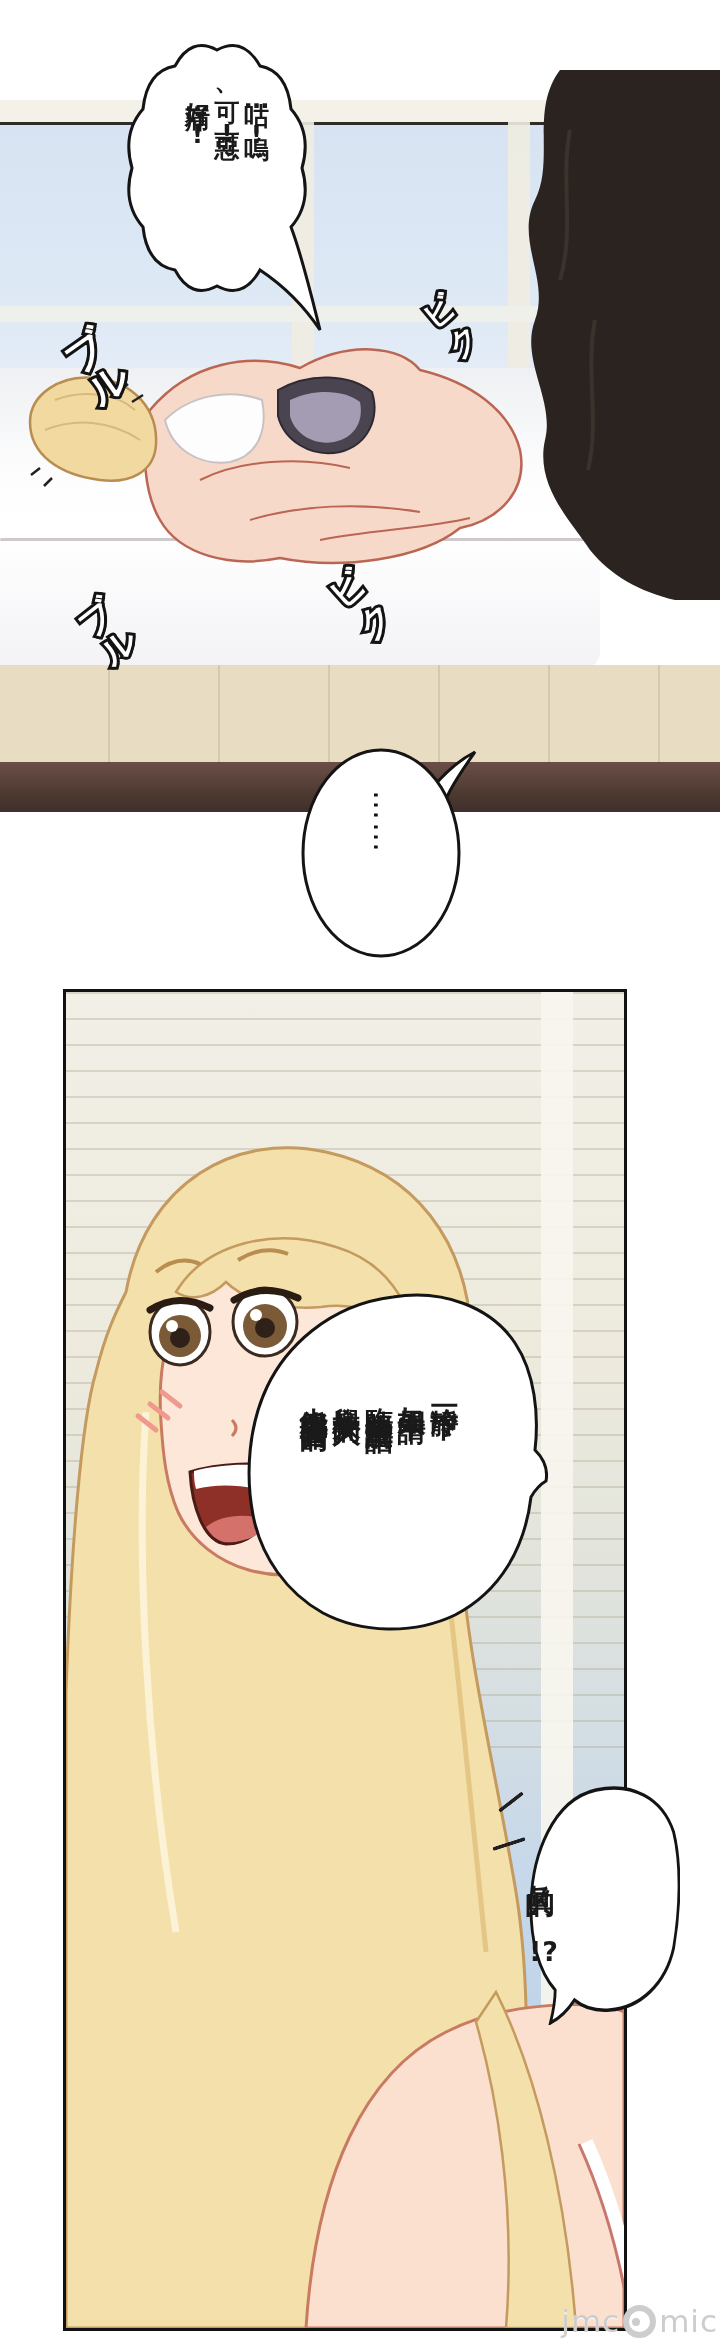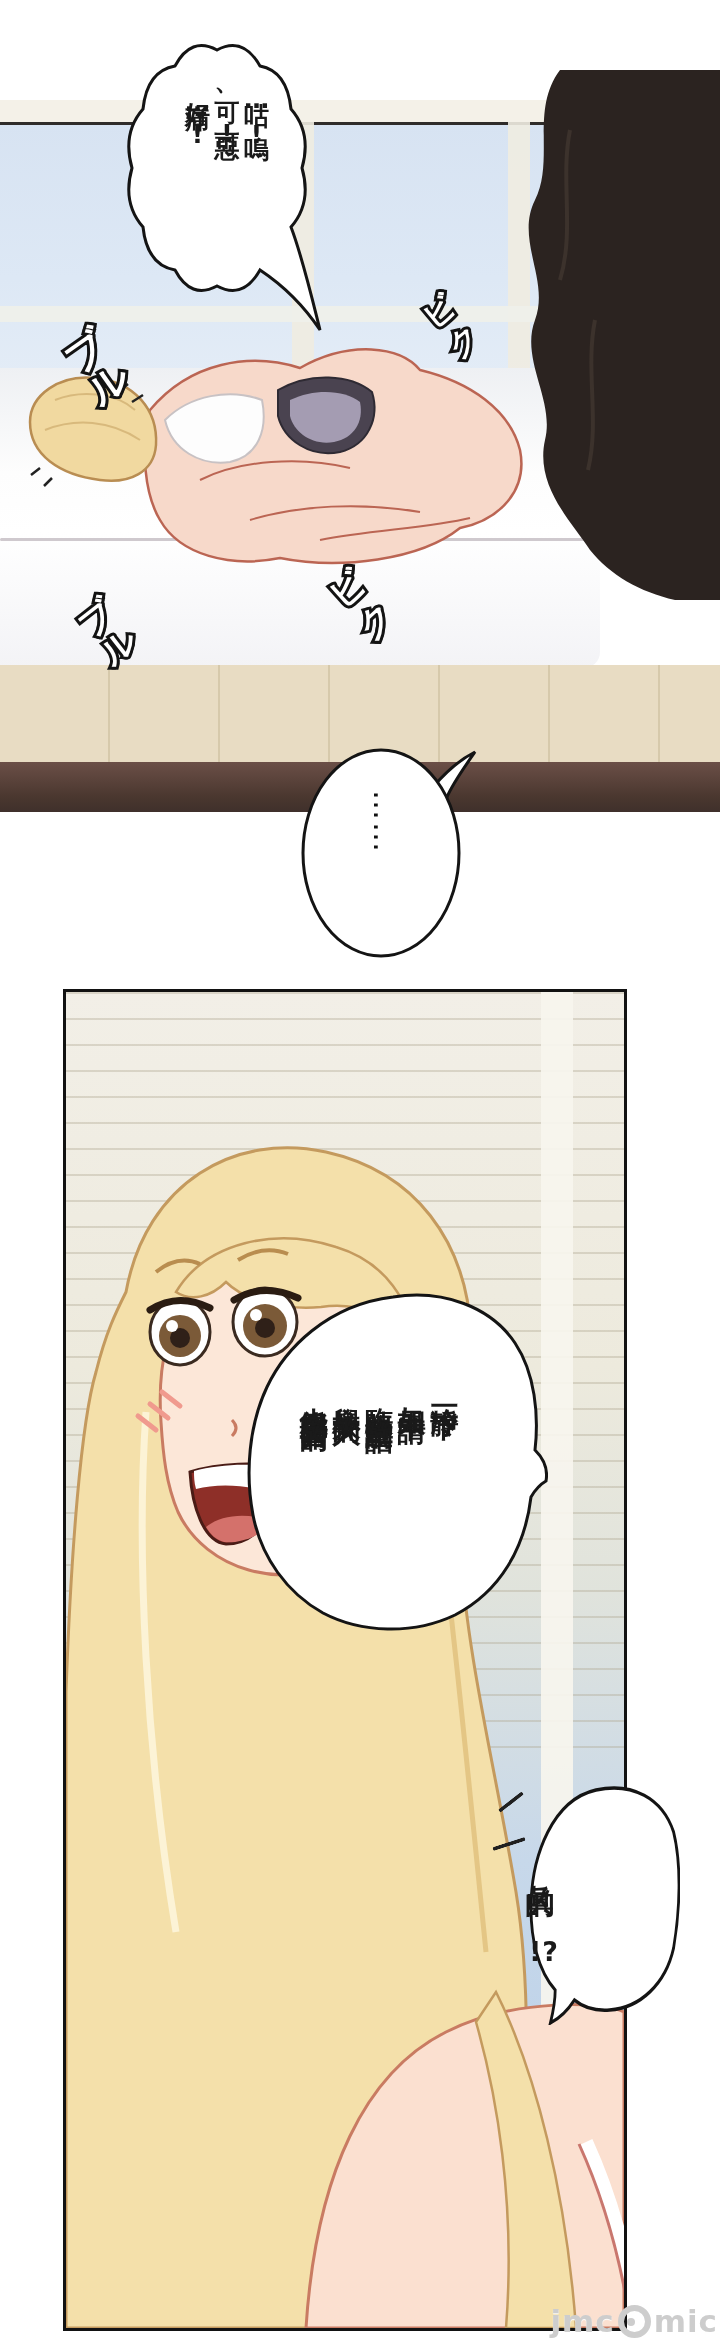--- a/index.html
+++ b/index.html
@@ -53,21 +53,21 @@
   #bubble2-text .col{margin:0 3px;}
   #bubble3-line1{left:524px;top:1860px;width:36px;height:80px;font-size:30px;
      font-weight:bold;letter-spacing:4px;}
   #bubble3-line2{left:524px;top:1936px;width:40px;font-size:27px;font-weight:bold;
      text-align:center;letter-spacing:1px;}
   .dash{position:absolute;height:0;border-top:4px solid #202020;border-radius:2px;}
   #dash-1{left:496px;top:1800px;width:30px;transform:rotate(-38deg);}
   #dash-2{left:492px;top:1842px;width:34px;transform:rotate(-18deg);}
   
   #watermark{left:auto;right:2px;top:2303px;display:flex;align-items:center;gap:3px;
-     font-size:31px;font-weight:bold;color:#cdcdcd;letter-spacing:1px;
+     font-size:31px;font-weight:normal;color:#cdcdcd;letter-spacing:1px;
      text-shadow:0 1px 1px #ffffff;}
   #wm-logo{display:inline-block;width:21px;height:21px;border:6px solid #cdcdcd;
      border-radius:50%;position:relative;}
   #wm-logo::after{content:"";position:absolute;left:3px;top:7px;width:8px;height:8px;
      border-radius:50%;background:#cdcdcd;}
 </style>
 </head>
 <body>
 
 <div id="page">

